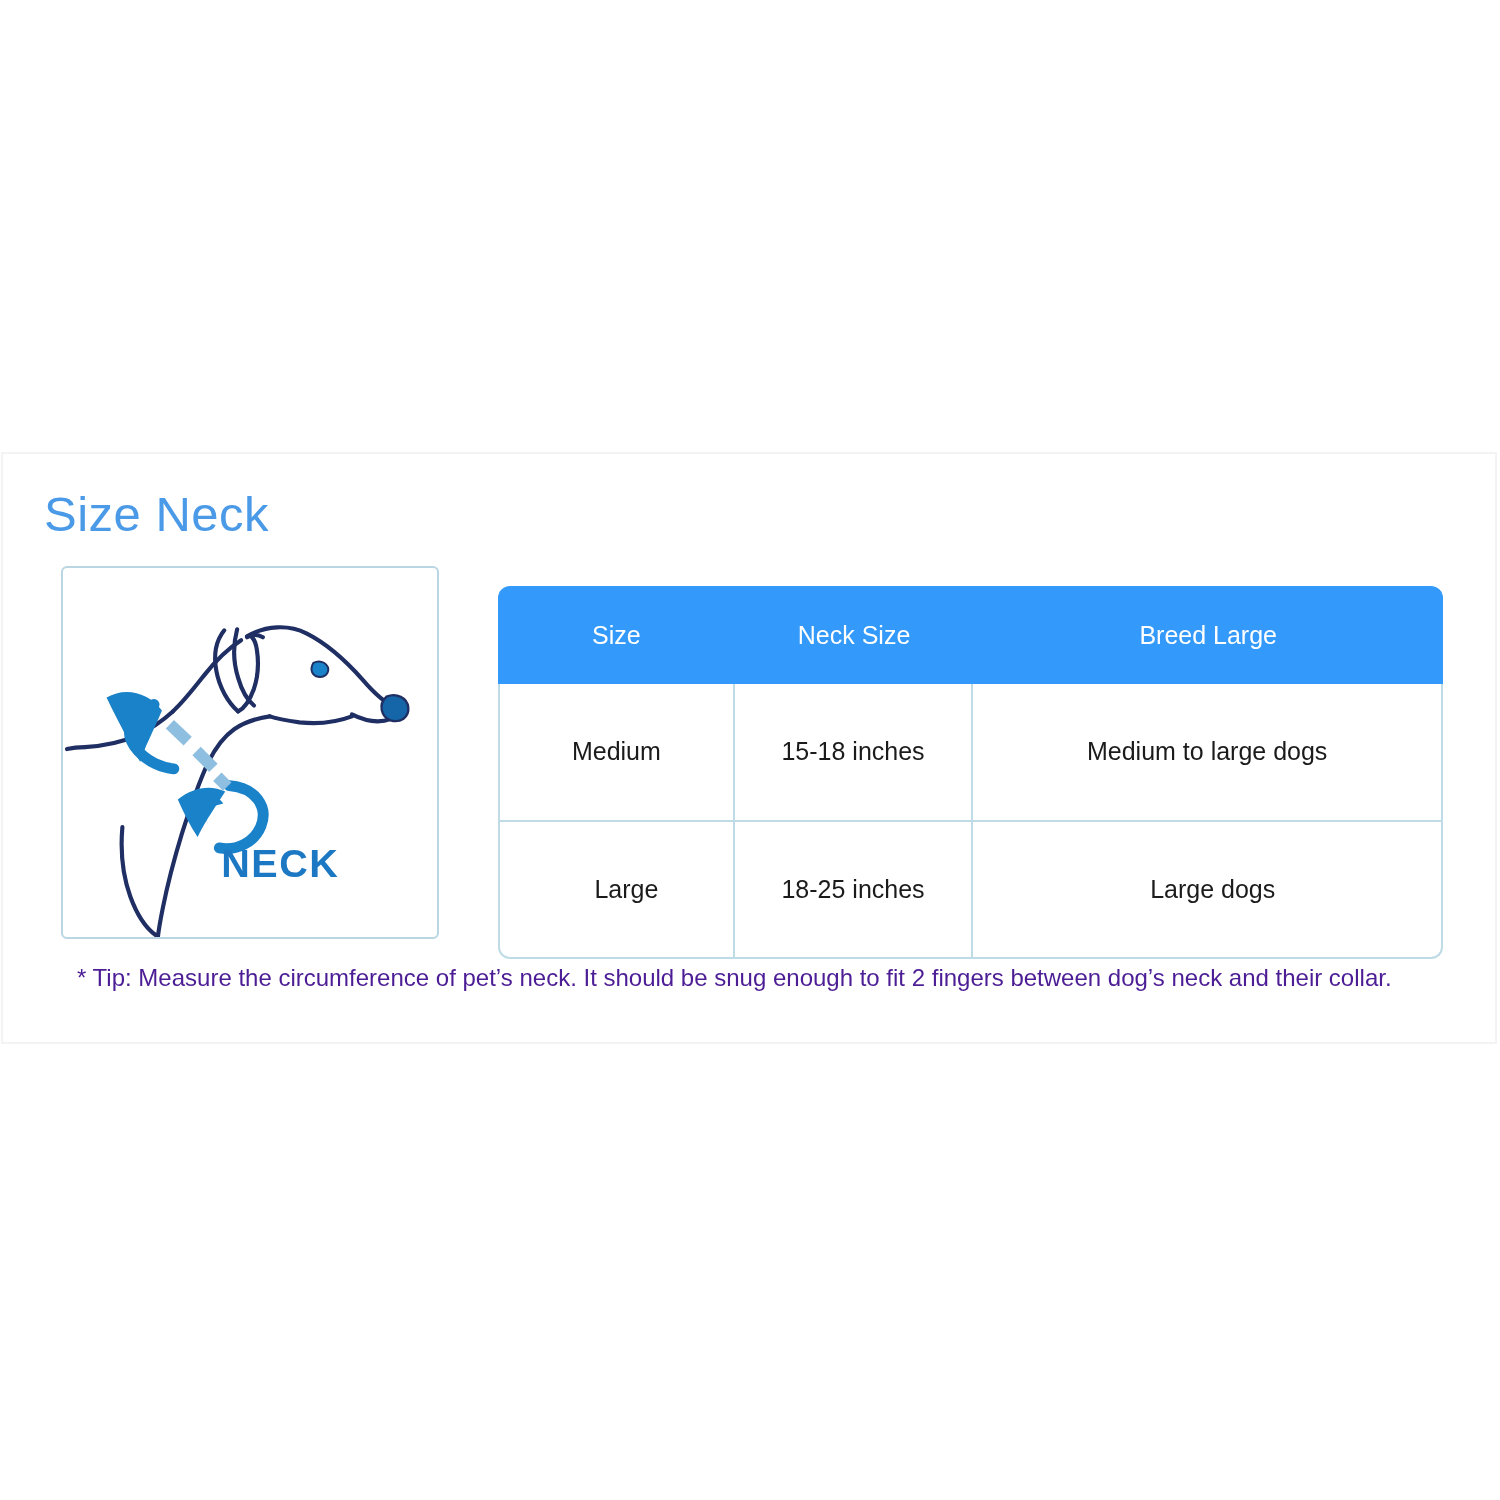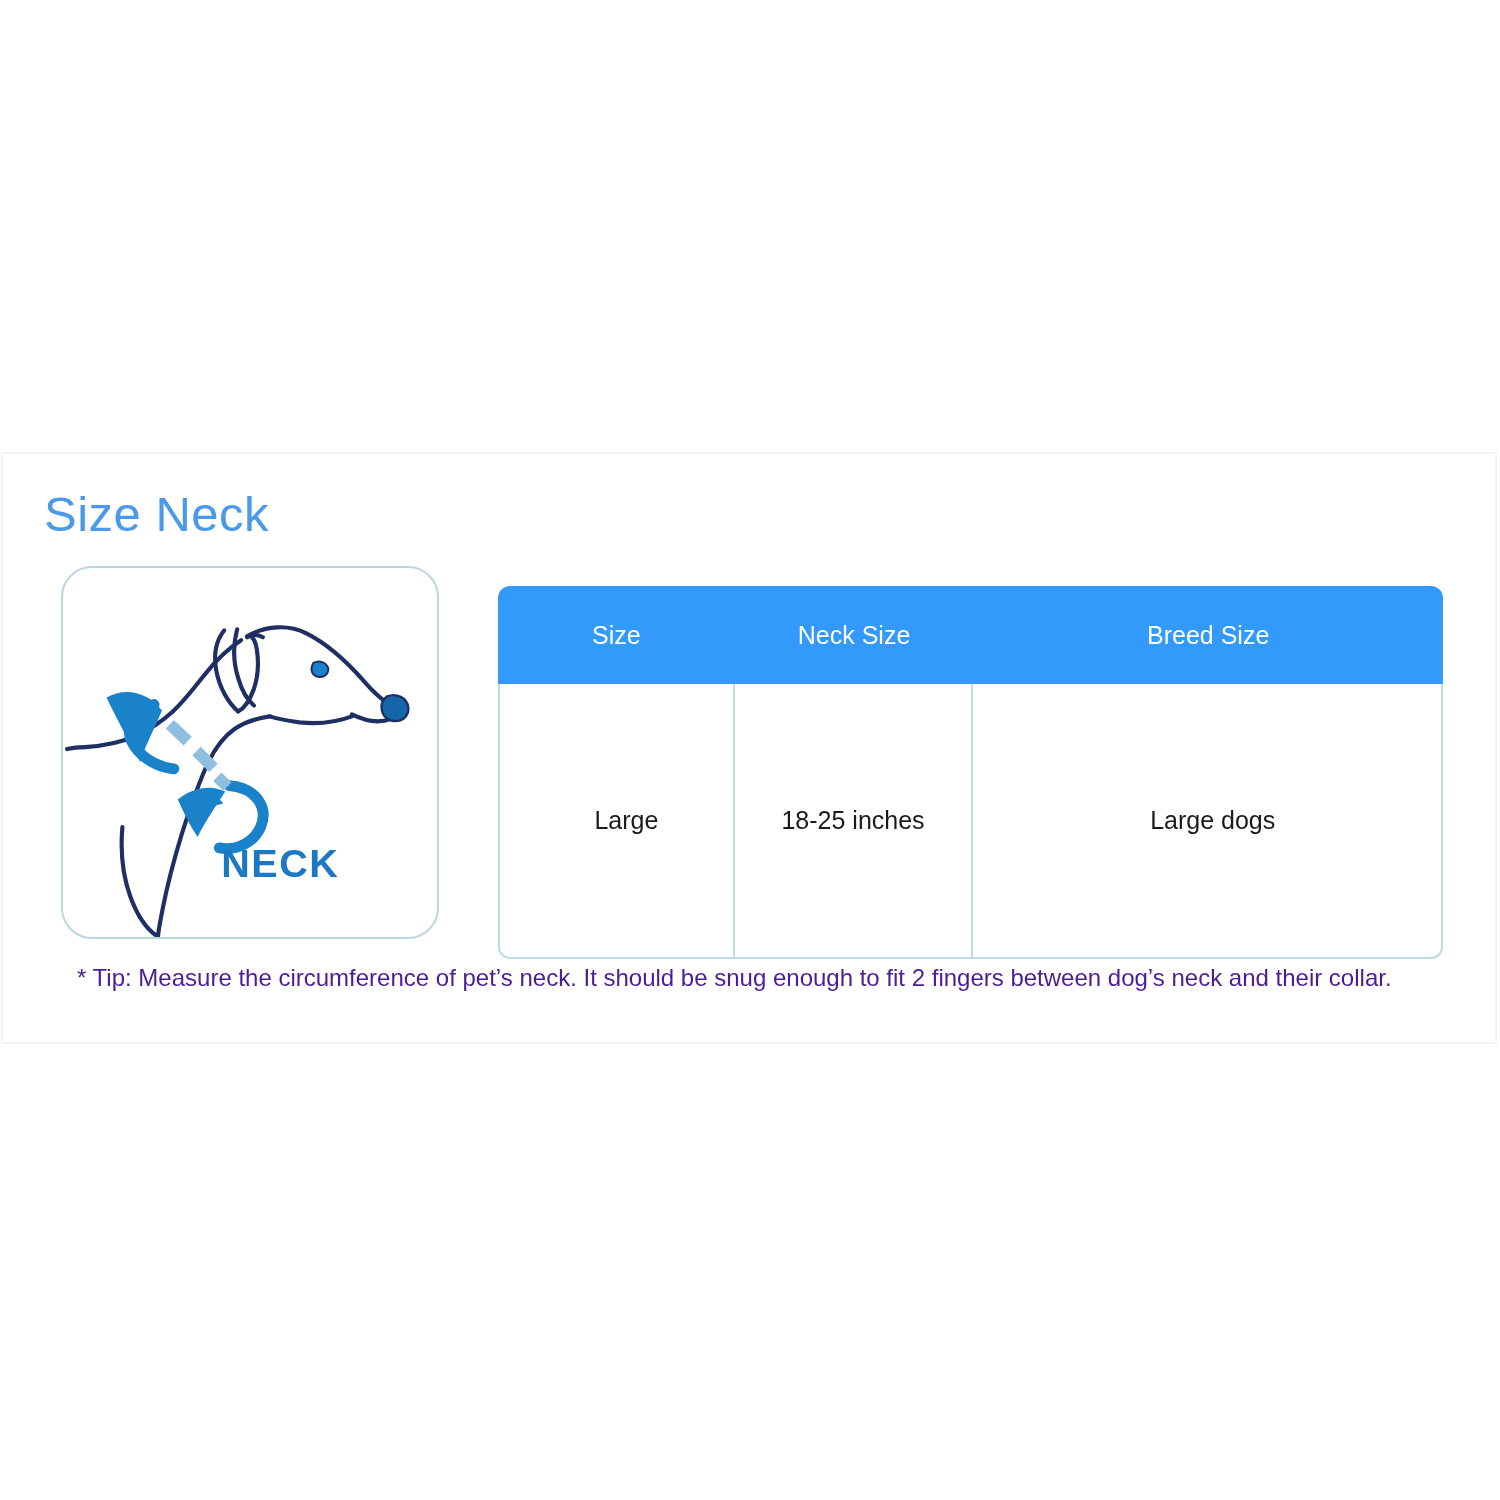--- a/index.html
+++ b/index.html
@@ -41,21 +41,21 @@
 
   
   #illustration-panel {
     position: absolute;
     left: 58px;
     top: 112px;
     width: 378px;
     height: 373px;
     box-sizing: border-box;
     border: 2px solid #b9d6e2;
-    border-radius: 31px;
+    border-radius: 6px;
     background: #ffffff;
     overflow: hidden;
   }
   #illustration-panel svg {
     display: block;
     width: 100%;
     height: 100%;
   }
 
   
@@ -196,24 +196,29 @@
       <text x="160" y="312" font-family="Liberation Sans, sans-serif" font-size="40" font-weight="bold" letter-spacing="1.5" fill="#1c78c2">NECK</text>
     </svg>
   </div>
 
   <div id="size-table-wrap">
     <table class="size-table">
       <thead>
         <tr>
           <th class="col-size">Size</th>
           <th class="col-neck">Neck Size</th>
-          <th class="col-breed">Breed Size</th>
+          <th class="col-breed">Breed Large</th>
         </tr>
       </thead>
       <tbody>
+        <tr>
+          <td>Medium</td>
+          <td>15-18 inches</td>
+          <td>Medium to large dogs</td>
+        </tr>
         <tr>
           <td>Large</td>
           <td>18-25 inches</td>
           <td>Large dogs</td>
         </tr>
       </tbody>
     </table>
   </div>
 
   <div class="tip-text">* Tip: Measure the circumference of pet’s neck. It should be snug enough to fit 2 fingers between dog’s neck and their collar.</div>

